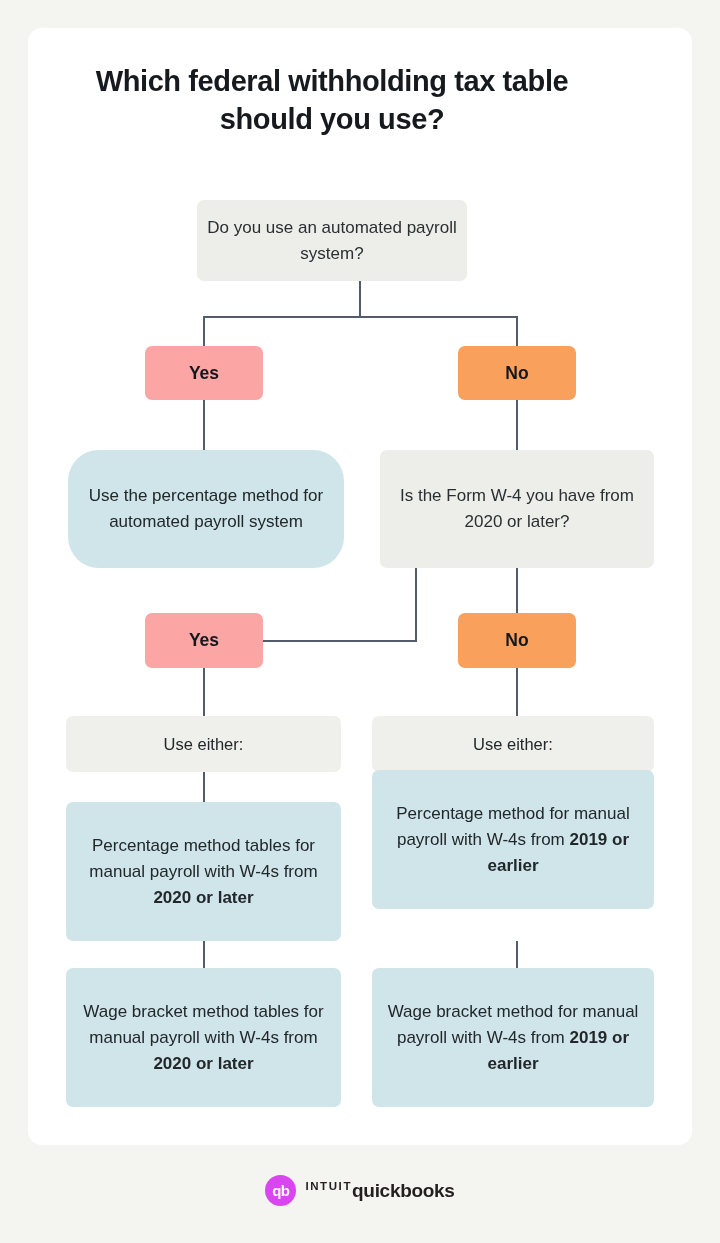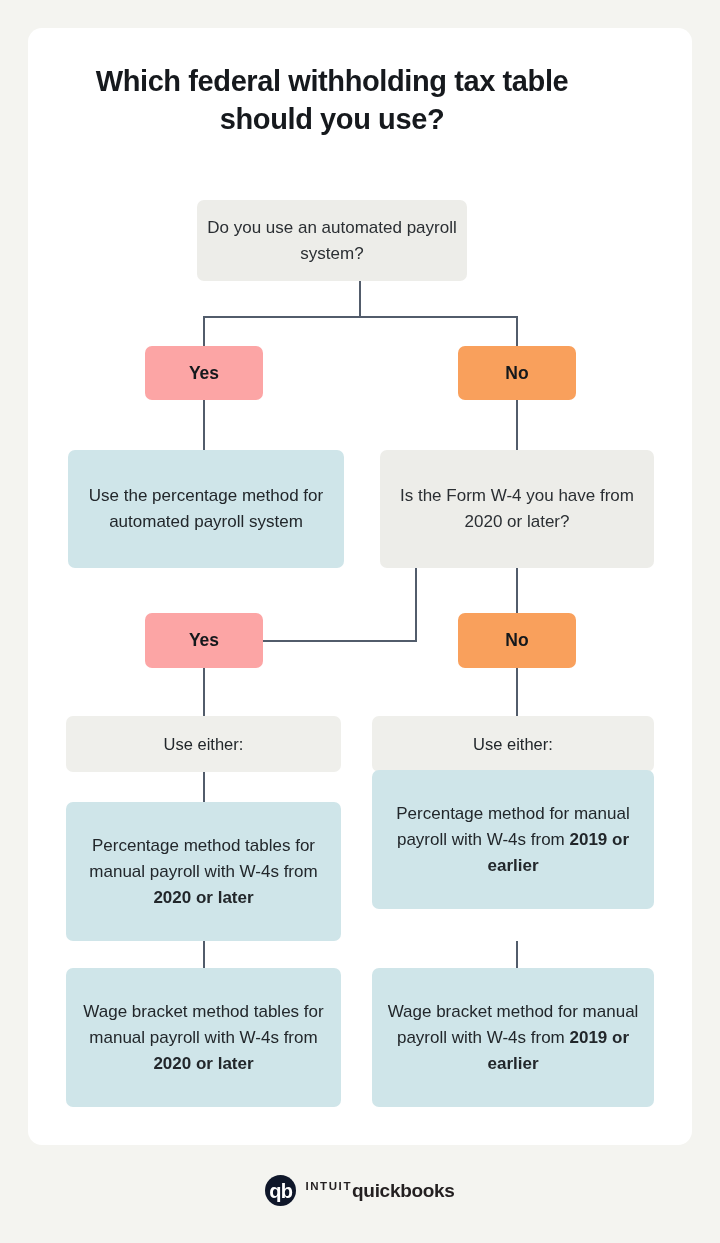--- a/index.html
+++ b/index.html
@@ -104,26 +104,26 @@
     width: 720px;
     display: flex;
     align-items: center;
     justify-content: center;
     gap: 9px;
   }
   .logo-mark {
     width: 31px;
     height: 31px;
     border-radius: 50%;
-    background: #0f172a;
+    background: #d946ef;
     display: flex;
     align-items: center;
     justify-content: center;
     color: #ffffff;
-    font-size: 20px;
+    font-size: 15px;
     font-weight: bold;
     letter-spacing: -0.5px;
     line-height: 1;
   }
   .logo-words {
     display: flex;
     flex-direction: row;
     justify-content: center;
     line-height: 1;
   }
@@ -179,21 +179,21 @@
   </div>
 
   <div class="node btn btn-yes" style="left:145px; top:346px; width:118px; height:54px;">
     <span class="node-text">Yes</span>
   </div>
 
   <div class="node btn btn-no" style="left:458px; top:346px; width:118px; height:54px;">
     <span class="node-text">No</span>
   </div>
 
-  <div class="node info-box" style="left:68px; top:450px; width:276px; height:118px;">
+  <div class="node info-box" style="left:68px; top:450px; width:276px; height:118px;border-radius:31px;">
     <span class="node-text">Use the percentage method for automated payroll system</span>
   </div>
 
   <div class="node q-box" style="left:380px; top:450px; width:274px; height:118px;">
     <span class="node-text">Is the Form W-4 you have from 2020 or later?</span>
   </div>
 
   <div class="node btn btn-yes" style="left:145px; top:613px; width:118px; height:55px;">
     <span class="node-text">Yes</span>
   </div>

